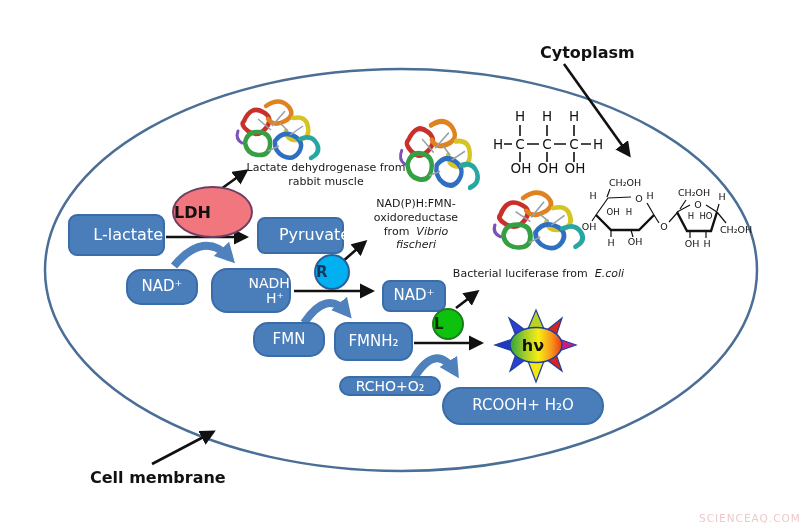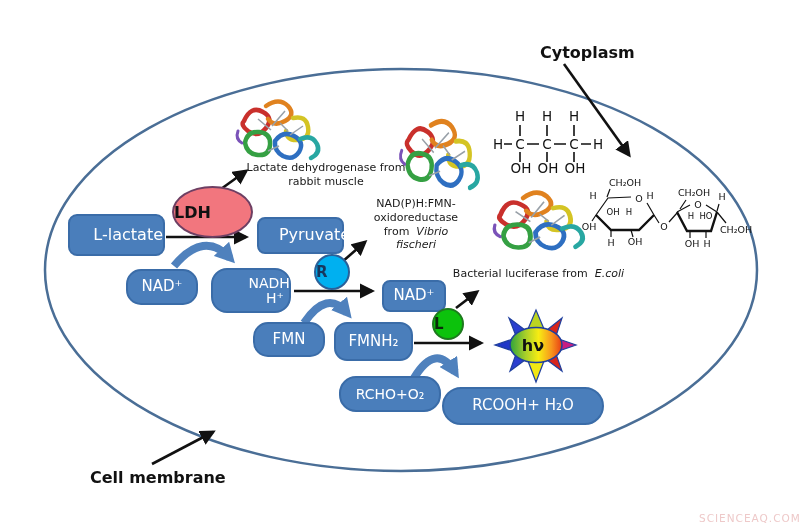--- a/index.html
+++ b/index.html
@@ -151,21 +151,21 @@
   </div>
   <div class="box" style="left:253px;top:322px;width:72px;height:35px;border-radius:15px;align-items:center;">
       <span>FMN</span>
     </div>
   <div class="box" style="left:334px;top:322px;width:79px;height:39px;border-radius:13px;">
       <span>FMNH₂</span>
     </div>
   <div class="box" style="left:382px;top:280px;width:64px;height:32px;border-radius:8px;">
       <span>NAD⁺</span>
     </div>
-  <div class="box" style="left:339px;top:376px;width:102px;height:36px;border-radius:17px;font-size:14px;">
+  <div class="box" style="left:339px;top:376px;width:102px;height:20px;border-radius:17px;font-size:14px;">
       <span>RCHO+O₂</span>
     </div>
   <div class="box" style="left:442px;top:387px;width:162px;height:38px;border-radius:19px;">
       <span>RCOOH+ H₂O</span>
     </div>
 
   <div class="circle" style="left:172px;top:186px;width:81px;height:52px;background:#f2767e;border:2.5px solid #6e3f63;color:#111;font-size:16px;">
       <span>LDH</span>
     </div>
   <div class="circle" style="left:314px;top:254px;width:36px;height:36px;background:#00b0f0;border:2px solid #2a6099;color:#17375e;font-size:15px;">

